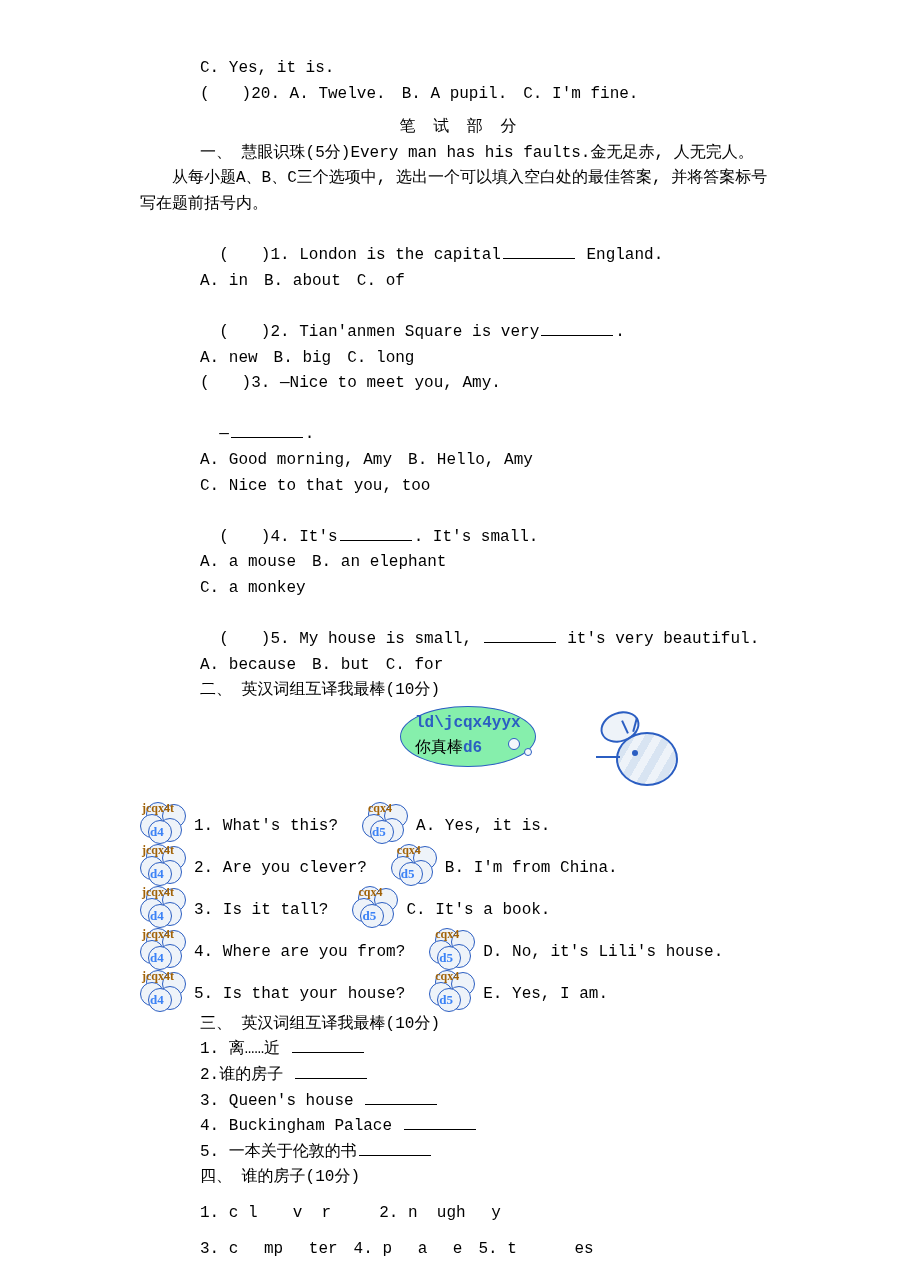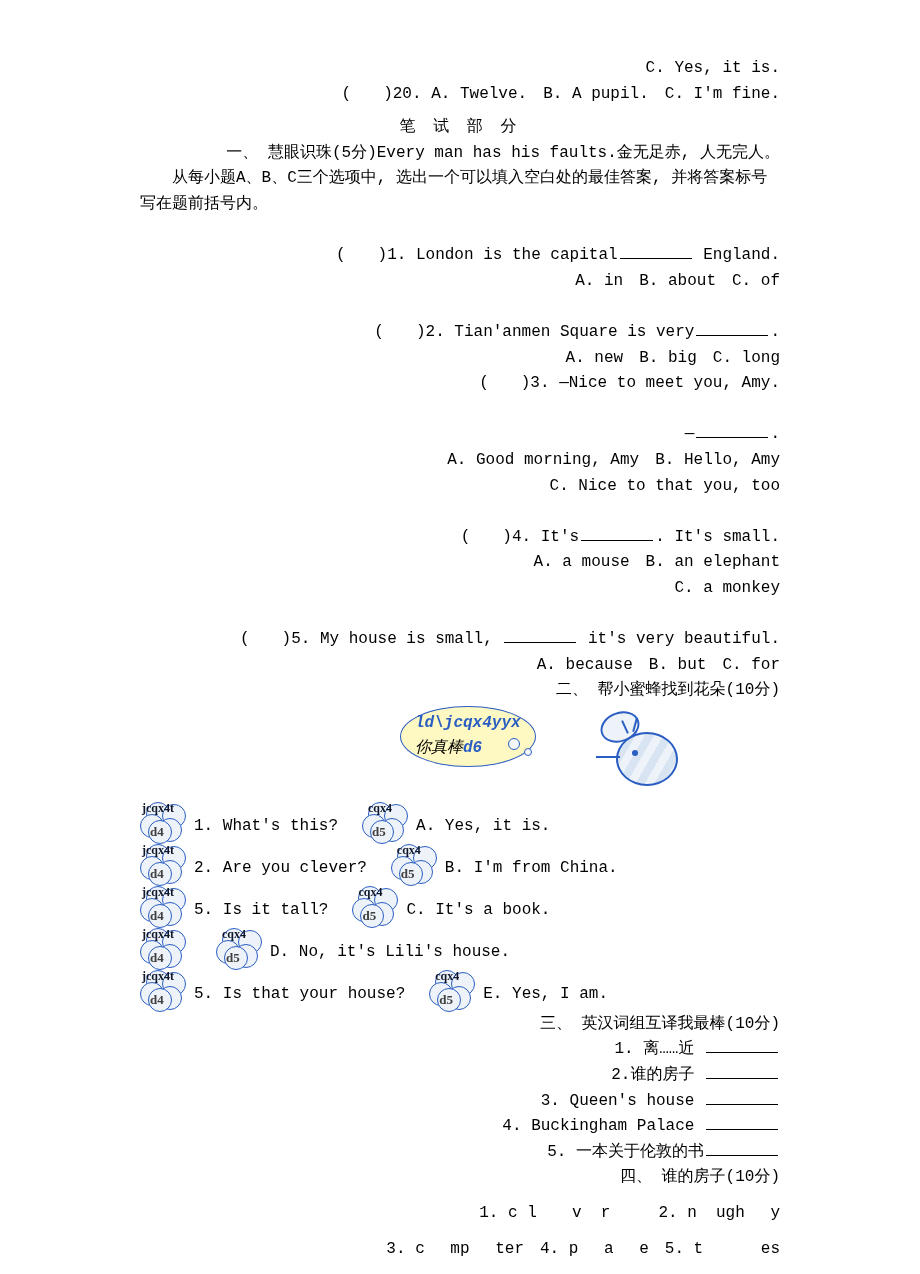--- a/index.html
+++ b/index.html
@@ -6,32 +6,31 @@
     font-family: "SimSun", "Courier New", monospace;
     font-size: 16px;
     line-height: 1.6;
     margin: 0;
     padding: 56px 140px 40px 140px;
     background: #fff;
     color: #000;
     width: 920px;
     box-sizing: border-box;
   }
-  .indent { margin-left: 28px; text-align: right; }
+  .indent { margin-left: 60px; }
   .center { text-align: center; letter-spacing: 4px; margin-top: 8px; }
   .line { white-space: pre-wrap; }
   .blank { display: inline-block; border-bottom: 1px solid #000; min-width: 72px; margin: 0 2px; }
   .match-row { display: flex; align-items: flex-end; margin-bottom: 4px; }
   .speech-wrap { position: relative; width: 560px; height: 98px; margin-left: 260px; }
   .bubble {
     position: absolute; left: 0; top: 2px;
     border: 1.5px solid #2b5ec2; border-radius: 50%;
     padding: 4px 14px; color: #2b5ec2; font-weight: bold;
-    background: #fef9c3;
-    font-style: italic;
+    background: #86efac;
   }
   .bubble .cn { color: #000; font-weight: normal; text-align: center; }
   .bubble-tail {
     position: absolute; left: 108px; top: 34px;
     width: 10px; height: 10px; border: 1.5px solid #2b5ec2;
     border-radius: 50%; background: #f4f8fb;
   }
   .bubble-tail2 {
     position: absolute; left: 124px; top: 44px;
     width: 6px; height: 6px; border: 1.5px solid #2b5ec2;
@@ -56,27 +55,27 @@
   .petal {
     position: absolute; width: 22px; height: 22px;
     border: 1.5px solid #2b5ec2; border-radius: 50%;
     background: #eef3f9;
   }
   .p1{left:6px;top:0;} .p2{left:22px;top:2px;} .p3{left:0;top:12px;}
   .p4{left:18px;top:16px;} .p5{left:8px;top:18px;}
   .petal-label {
     position: absolute; left:2px; top:0px;
     font-family: "Comic Sans MS","Segoe Script",cursive;
-    color:#0f172a; font-weight:bold; font-size:12px; line-height:12px;
+    color:#a16207; font-weight:bold; font-size:12px; line-height:12px;
     text-align:left;
   }
   .petal-sub {
     position:absolute; left:10px; top:20px;
     font-family: "Comic Sans MS","Segoe Script",cursive;
-    color:#404040; font-weight:bold; font-size:13px;
+    color:#3b82f6; font-weight:bold; font-size:13px;
   }
   .match-q { margin-left: 2px; text-align: right; }
 </style>
 </head>
 <body>
 
 <div class="indent line">C. Yes, it is.</div>
 <div class="indent line">(　　)20. A. Twelve.　B. A pupil.　C. I'm fine.</div>
 
 <div class="center">笔 试 部 分</div>
@@ -105,21 +104,21 @@
   <span>(　　)4. It's</span><span class="blank"></span><span>. It's small.</span>
 </div>
 <div class="indent line">A. a mouse　B. an elephant</div>
 <div class="indent line">C. a monkey</div>
 
 <div class="indent line">
   <span>(　　)5. My house is small, </span><span class="blank"></span><span> it's very beautiful.</span>
 </div>
 <div class="indent line">A. because　B. but　C. for</div>
 
-<div class="indent line">二、 帮小蜜蜂找到花朵(10分)</div>
+<div class="indent line">二、 英汉词组互译我最棒(10分)</div>
 
 <div class="speech-wrap">
   <div class="bubble">
     <span>ld\jcqx4yyx</span><br>
     <span class="cn">你真棒</span><span>d6</span>
   </div>
   <div class="bubble-tail"></div>
   <div class="bubble-tail2"></div>
   <div class="bee-wing"></div>
   <div class="bee-ant a1"></div>
@@ -181,21 +180,21 @@
 <div class="match-row">
   <span class="graphic-wrap">
     <span class="petal p1"></span>
       <span class="petal p2"></span>
       <span class="petal p3"></span>
       <span class="petal p4"></span>
       <span class="petal p5"></span>
     <span class="petal-label">jcqx4t</span>
     <span class="petal-sub">d4</span>
   </span>
-  <span class="match-q">5. Is it tall?</span>
+  <span class="match-q">3. Is it tall?</span>
   <span style="width:24px;"></span>
   <span class="graphic-wrap">
     <span class="petal p1"></span>
       <span class="petal p2"></span>
       <span class="petal p3"></span>
       <span class="petal p4"></span>
       <span class="petal p5"></span>
     <span class="petal-label" style="left:6px">cqx4</span>
     <span class="petal-sub">d5</span>
   </span>
@@ -205,20 +204,21 @@
 <div class="match-row">
   <span class="graphic-wrap">
     <span class="petal p1"></span>
       <span class="petal p2"></span>
       <span class="petal p3"></span>
       <span class="petal p4"></span>
       <span class="petal p5"></span>
     <span class="petal-label">jcqx4t</span>
     <span class="petal-sub">d4</span>
   </span>
+  <span class="match-q">4. Where are you from?</span>
   <span style="width:24px;"></span>
   <span class="graphic-wrap">
     <span class="petal p1"></span>
       <span class="petal p2"></span>
       <span class="petal p3"></span>
       <span class="petal p4"></span>
       <span class="petal p5"></span>
     <span class="petal-label" style="left:6px">cqx4</span>
     <span class="petal-sub">d5</span>
   </span>

